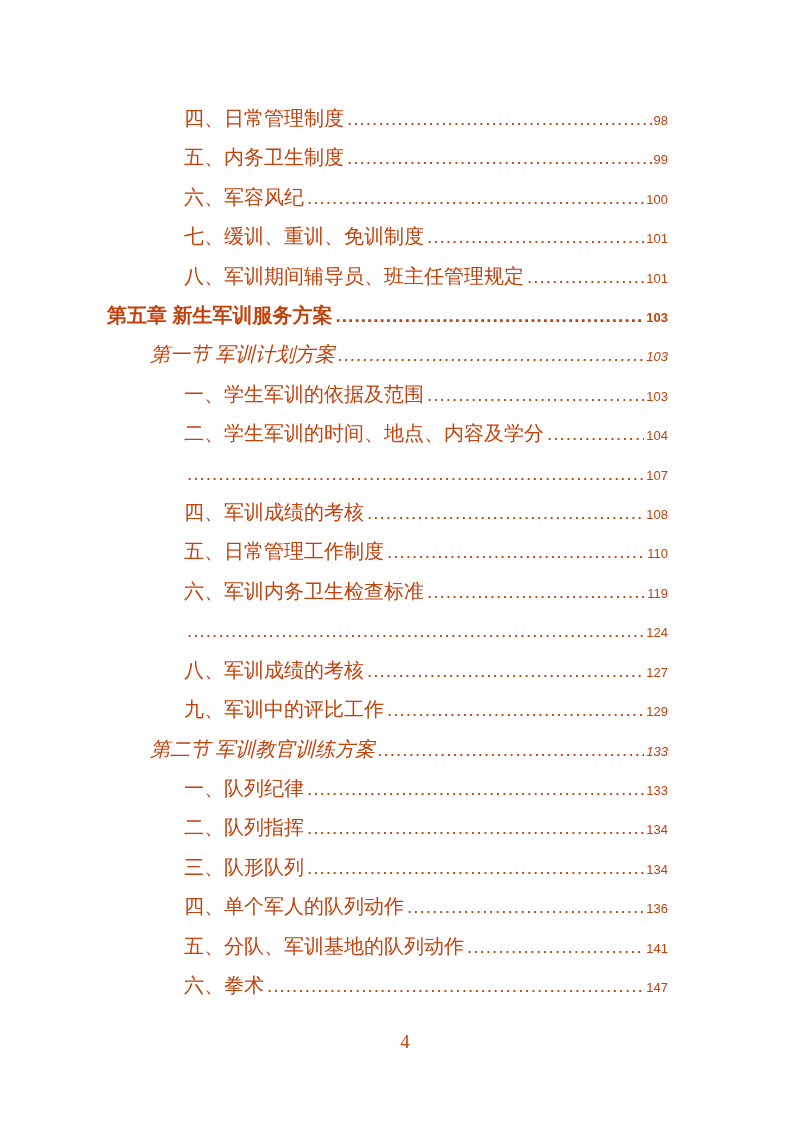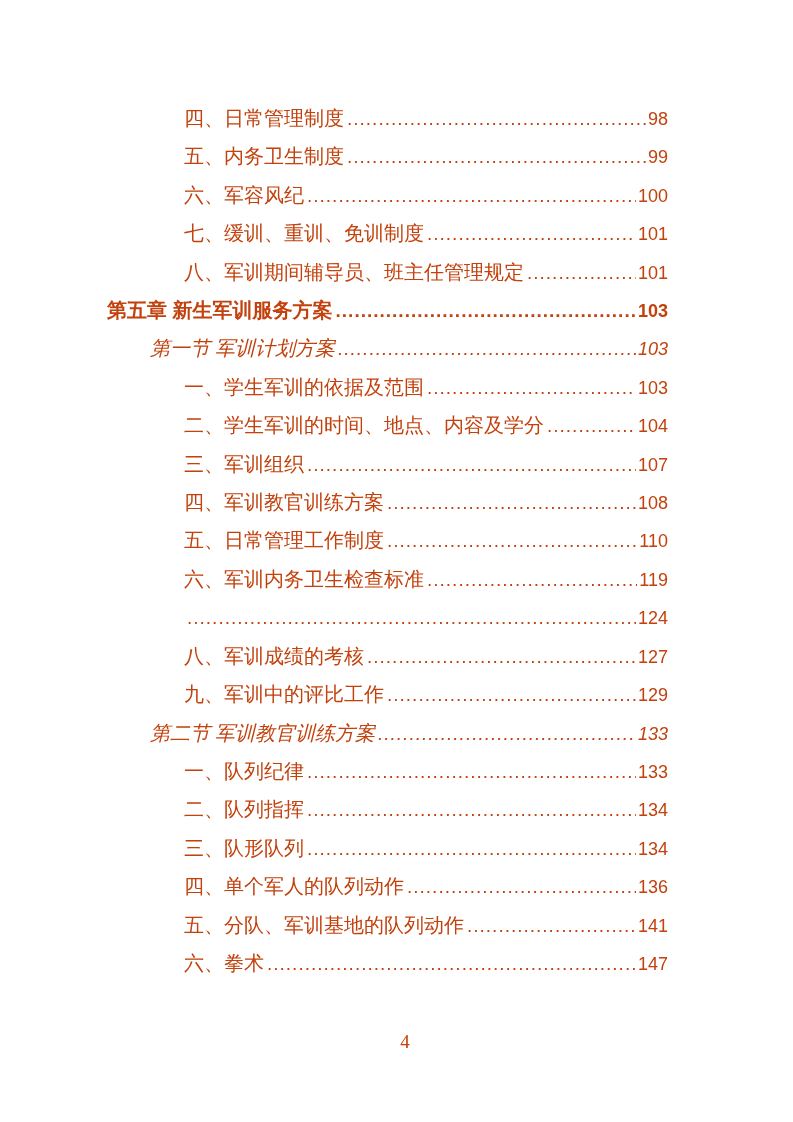--- a/index.html
+++ b/index.html
@@ -43,21 +43,21 @@
     font-family: "Liberation Sans", "DejaVu Sans", sans-serif;
     font-size: 19px;
   }
   .toc-dots::after {
     content: "........................................................................................................................................................................";
     letter-spacing: 1px;
   }
   .toc-page {
     flex: 0 0 auto;
     font-family: "Liberation Sans", "DejaVu Sans", sans-serif;
-    font-size: 18px;
+    font-size: 13px;
     text-align: left;
   }
   .footer {
     position: absolute;
     top: 1028px;
     left: 0;
     width: 100%;
     text-align: center;
     font-size: 19px;
     line-height: 28px;
@@ -117,27 +117,26 @@
       <span class="toc-page">103</span>
     </div>
 
     <div class="toc-row level-item">
       <span class="toc-label">二、学生军训的时间、地点、内容及学分</span>
       <span class="toc-dots"></span>
       <span class="toc-page">104</span>
     </div>
 
     <div class="toc-row level-item">
-      <span class="toc-label">三、军训组织</span>
       <span class="toc-dots"></span>
       <span class="toc-page">107</span>
     </div>
 
     <div class="toc-row level-item">
-      <span class="toc-label">四、军训教官训练方案</span>
+      <span class="toc-label">四、军训成绩的考核</span>
       <span class="toc-dots"></span>
       <span class="toc-page">108</span>
     </div>
 
     <div class="toc-row level-item">
       <span class="toc-label">五、日常管理工作制度</span>
       <span class="toc-dots"></span>
       <span class="toc-page">110</span>
     </div>
 

